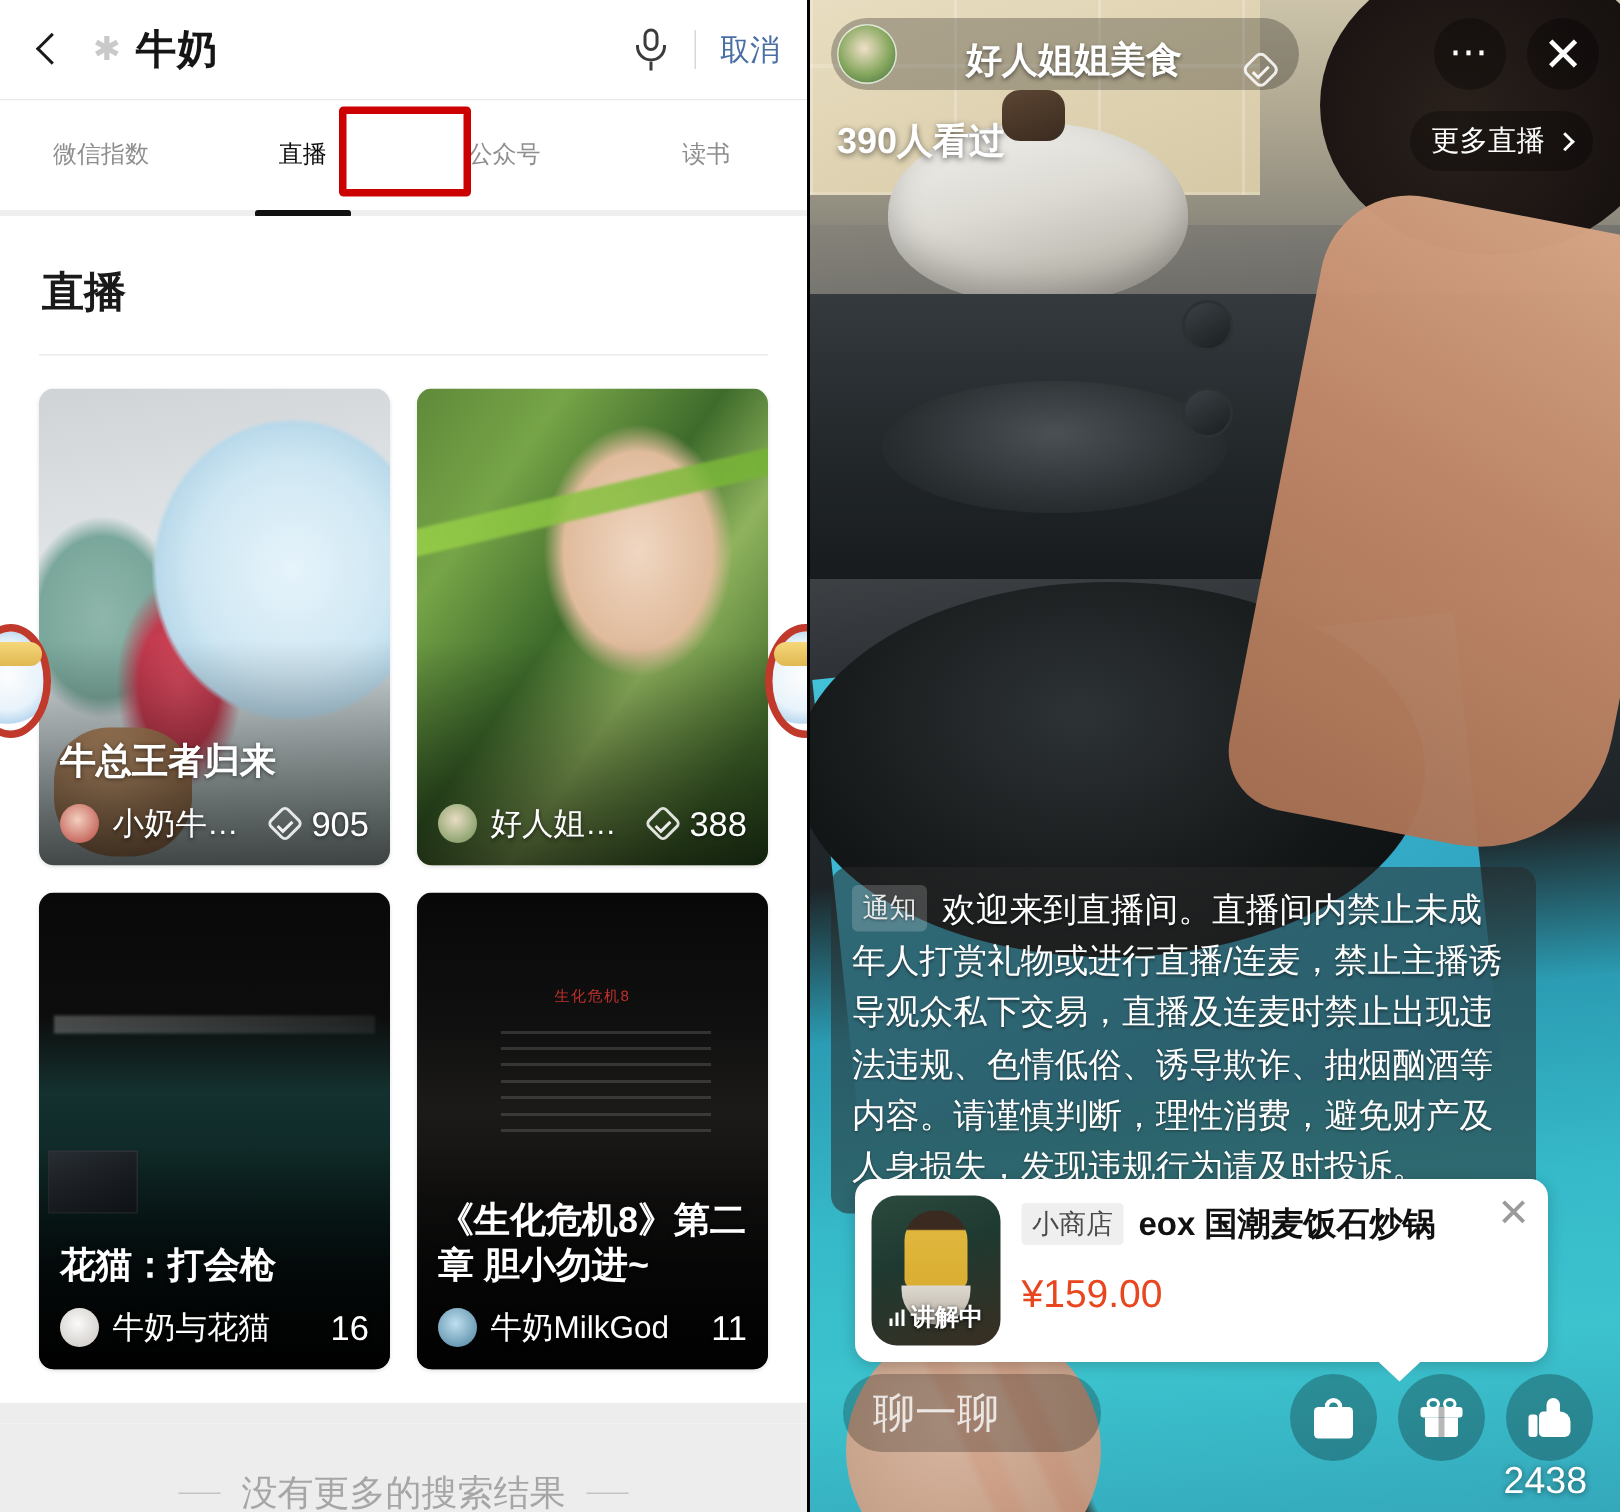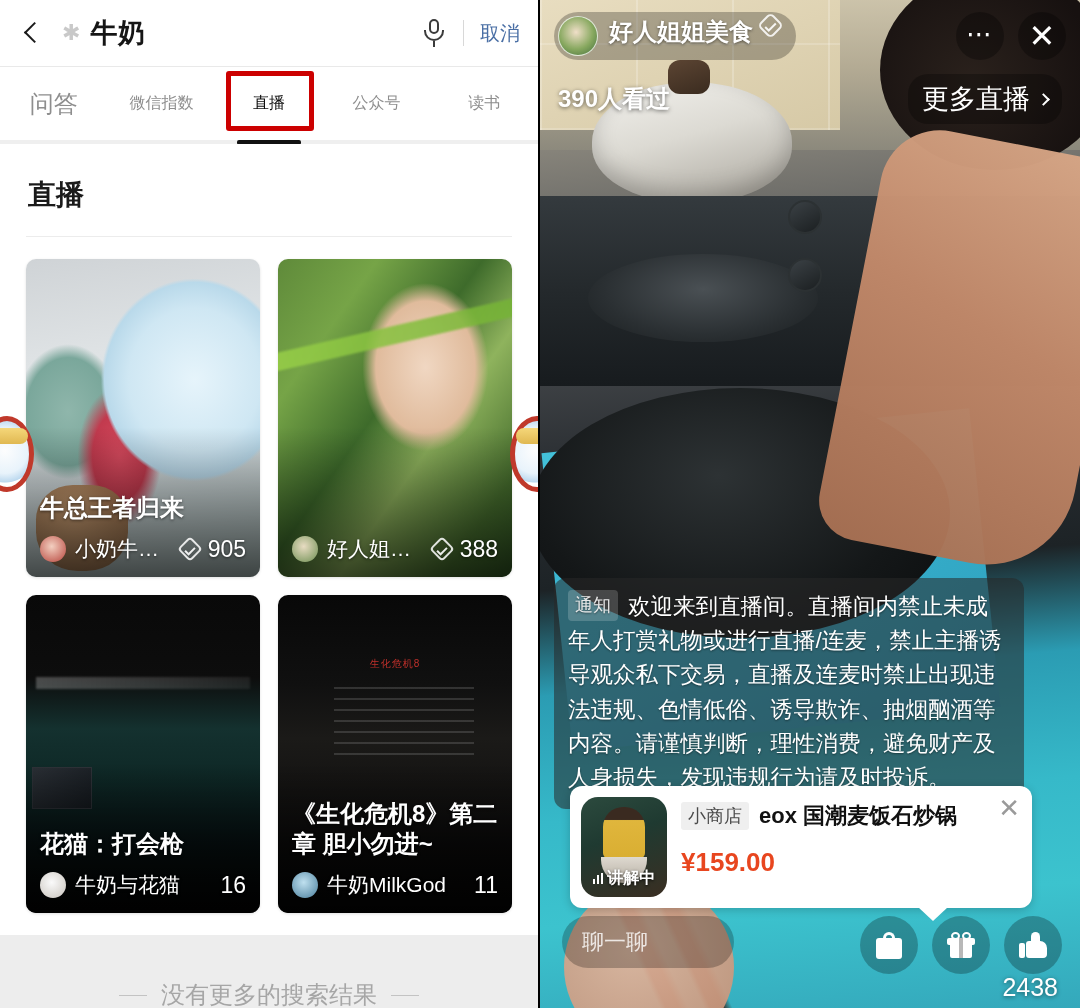--- a/index.html
+++ b/index.html
@@ -352,24 +352,25 @@
   }
 
   
   .rp-header {
     position: absolute; left: 0; right: 0; top: 0;
     padding: 12px 14px 0 14px;
     z-index: 4;
   }
   .rp-hostrow { display: flex; align-items: center; }
   .host-pill {
-    display: flex; align-items: flex-start;
+    display: flex; align-items: flex-end;
     background: rgba(0,0,0,.26);
     border-radius: 26px;
     padding: 4px 16px 4px 4px;
+    gap: 35px;
   }
   .host-avatar {
     width: 40px; height: 40px; border-radius: 50%;
     background: radial-gradient(circle at 45% 40%, #f0dfc8 0%, #87a85f 55%, #3f6b3a 100%);
     border: 1.5px solid rgba(255,255,255,.75);
     margin-right: 11px; flex: 0 0 auto;
   }
   .host-title { color: #fff; font-size: 24px; font-weight: 600; text-shadow: 0 1px 3px rgba(0,0,0,.5);}
   .verified {
     width: 19px; height: 19px; margin-left: 8px; position: relative; flex:0 0 auto;
@@ -392,21 +393,21 @@
     background: rgba(0,0,0,.3);
     display: flex; align-items: center; justify-content: center;
   }
   .dots { color: #fff; font-size: 26px; line-height: 0; letter-spacing: 2px; margin-top: -4px;}
   .x-glyph { color: #fff; font-size: 32px; line-height: 1; font-weight: 300; }
   .rp-subrow { display: flex; align-items: center; margin-top: 14px; padding: 0 4px; gap: 36px; }
   .viewers-text { color: #fff; font-size: 24px; font-weight: 600; text-shadow: 0 1px 4px rgba(0,0,0,.55); }
   .more-live {
     margin-left: auto;
     background: rgba(0,0,0,.28);
-    color: #fff; font-size: 27px;
+    color: #fff; font-size: 19px;
     padding: 7px 14px; border-radius: 20px;
     display: flex; align-items: center;
   }
   .more-live .chev {
     margin-left: 9px; width: 9px; height: 9px;
     border-right: 2px solid #fff; border-top: 2px solid #fff;
     transform: rotate(45deg);
   }
 
   
@@ -476,21 +477,21 @@
   .shop-tag {
     background: #efefef; color: #4a4a4a;
     font-size: 18px; padding: 2px 7px; border-radius: 3px;
     margin-right: 10px; flex: 0 0 auto;
   }
   .product-name {
     font-size: 22px; color: #111; font-weight: 600;
     white-space: nowrap; overflow: hidden; text-overflow: ellipsis;
   }
   .product-price {
-    color: #e8461f; font-size: 26px; font-weight: 700;
+    color: #e8461f; font-size: 26px; font-weight: 400;
     margin-top: 16px;
   }
   .product-close {
     position: absolute; right: 12px; top: 9px;
     color: #9a9a9a; font-size: 26px; line-height: 1; font-weight: 300;
   }
   .product-tail {
     position: absolute; right: 84px; bottom: -13px;
     width: 0; height: 0;
     border-left: 15px solid transparent;
@@ -503,21 +504,21 @@
     position: absolute; left: 0; right: 0; bottom: 0;
     height: 108px; z-index: 5;
     display: flex; align-items: flex-start;
     padding: 16px 18px 0 22px;
   }
   .chat-pill {
     width: 172px; height: 52px; border-radius: 26px;
     background: rgba(0,0,0,.24);
     display: flex; align-items: center;
     padding-left: 20px;
-    color: rgba(255,255,255,.8); font-size: 22px;
+    color: rgba(255,255,255,.8); font-size: 28px;
     flex: 0 0 auto;
   }
   .rp-actions { margin-left: auto; display: flex; gap: 14px; align-items: flex-start; }
   .act-btn {
     width: 58px; height: 58px; border-radius: 50%;
     background: rgba(0,0,0,.26);
     display: flex; align-items: center; justify-content: center;
     position: relative;
   }
   
@@ -559,21 +560,20 @@
       <div class="mic-icon">
         <span class="cap"></span>
           <span class="arc"></span>
           <span class="stem"></span>
       </div>
       <div class="divider-v"></div>
       <div class="cancel-btn">取消</div>
     </div>
 
     <div class="tabbar">
-      <div class="tab first">问答</div>
       <div class="tab">微信指数</div>
       <div class="tab active">
         <span>直播</span>
         <span class="tab-underline"></span>
       </div>
       <div class="tab">公众号</div>
       <div class="tab">读书</div>
     </div>
     <div class="tab-annotation"></div>
     <div class="tab-sep"></div>

